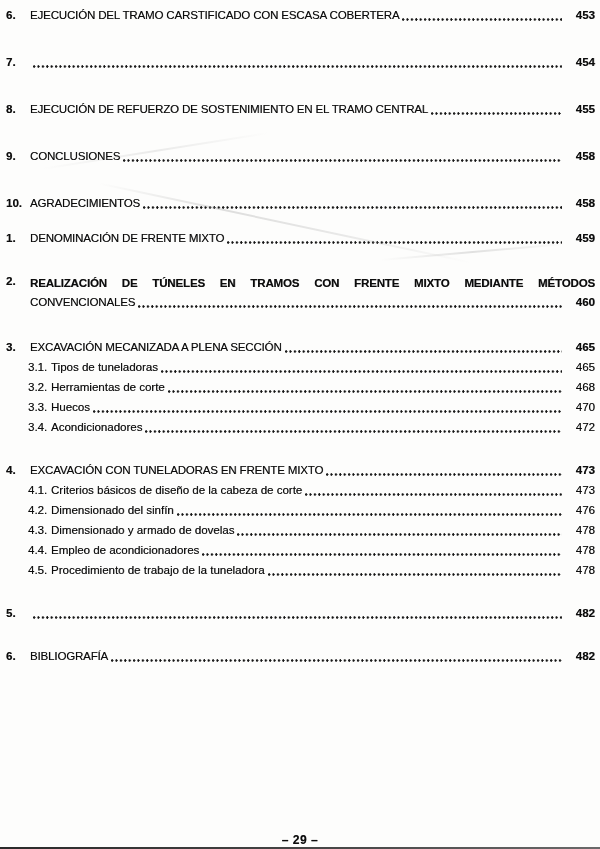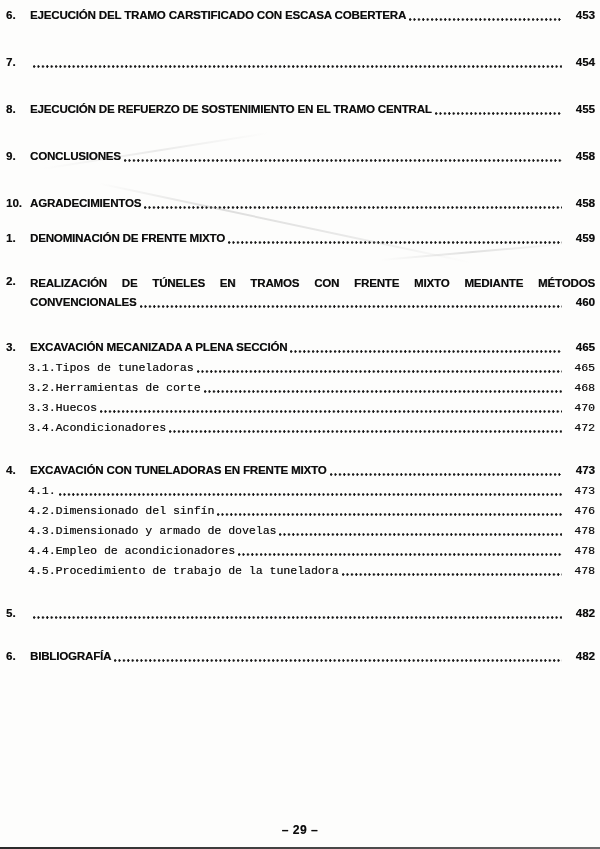--- a/index.html
+++ b/index.html
@@ -14,21 +14,21 @@
   }
   .page{
     position:relative;
     box-sizing:border-box;
     width:600px;height:849px;
     padding:8px 5px 0 6px;
   }
   
   .trow{display:flex;font-size:11.5px;line-height:15px;}
   .trow .num{flex:0 0 24px;font-weight:700;}
-  .trow .txt{font-weight:700;letter-spacing:-0.15px;white-space:nowrap;}
+  .trow .txt{font-weight:400;letter-spacing:-0.15px;white-space:nowrap;}
   .trow .pg{flex:0 0 30px;text-align:right;font-weight:700;}
   .leader{
     flex:1 1 auto;min-width:10px;height:3px;
     align-self:flex-end;margin:0 3px 2px 3px;
     background-image:radial-gradient(circle at 1.1px 1.5px,#141414 1px,rgba(0,0,0,0) 1.35px);
     background-size:4.4px 3px;background-repeat:repeat-x;
   }
   .prev .trow{margin-bottom:32px;}
   .prev .trow:last-child{margin-bottom:0;}
   
@@ -37,37 +37,37 @@
     margin:0;font-size:27px;line-height:28px;font-weight:700;letter-spacing:-0.6px;
   }
   .chapter-title{
     margin-top:13px;font-size:15.5px;line-height:21px;font-weight:700;letter-spacing:-0.2px;
   }
   .rule{margin-top:5px;height:4px;background:#060606;}
   
   .items{margin-top:20px;}
   .lvl1{margin-bottom:28px;}
   .lvl1.tight{margin-bottom:5px;}
-  .subs{margin-bottom:28px;font-family:Liberation Mono, monospace;}
+  .subs{margin-bottom:28px;}
   .sub{margin-left:22px;margin-bottom:5px;}
   .sub:last-child{margin-bottom:0;}
   .sub .num{flex:0 0 23px;font-weight:400;}
   .sub .txt{font-weight:400;letter-spacing:0;}
   .sub .pg{font-weight:400;}
   
   .cnt{flex:1 1 auto;min-width:0;}
   .jline{
     font-weight:700;letter-spacing:-0.15px;line-height:19px;
     text-align:justify;text-align-last:justify;
   }
   .lline{display:flex;line-height:19px;}
   .lline .leader{margin-bottom:4px;}
   
   .footer{
-    position:absolute;left:0;bottom:12px;width:100%;
+    position:absolute;left:0;bottom:2px;width:100%;
     text-align:center;font-size:12px;font-weight:700;letter-spacing:0.5px;
   }
   .scan-edge{
     position:absolute;left:0;bottom:0;width:100%;height:2px;
     background:linear-gradient(90deg,#2a2a2a,#4a4a4a 60%,#6a6a6a);
   }
   
   .artifact{position:absolute;height:1.5px;pointer-events:none;}
   .a1{top:222px;left:95px;width:380px;transform:rotate(12deg);
       background:linear-gradient(90deg,transparent,rgba(150,150,150,0.30),rgba(160,160,160,0.22),transparent);}
@@ -174,20 +174,21 @@
 
     <div class="trow lvl1 tight">
       <span class="num">4.</span>
       <span class="txt">EXCAVACIÓN CON TUNELADORAS EN FRENTE MIXTO</span>
       <span class="leader"></span>
       <span class="pg">473</span>
     </div>
     <div class="subs">
       <div class="trow sub">
         <span class="num">4.1.</span>
+        <span class="txt">Criterios básicos de diseño de la cabeza de corte</span>
         <span class="leader"></span>
         <span class="pg">473</span>
       </div>
       <div class="trow sub">
         <span class="num">4.2.</span>
         <span class="txt">Dimensionado del sinfín</span>
         <span class="leader"></span>
         <span class="pg">476</span>
       </div>
       <div class="trow sub">

